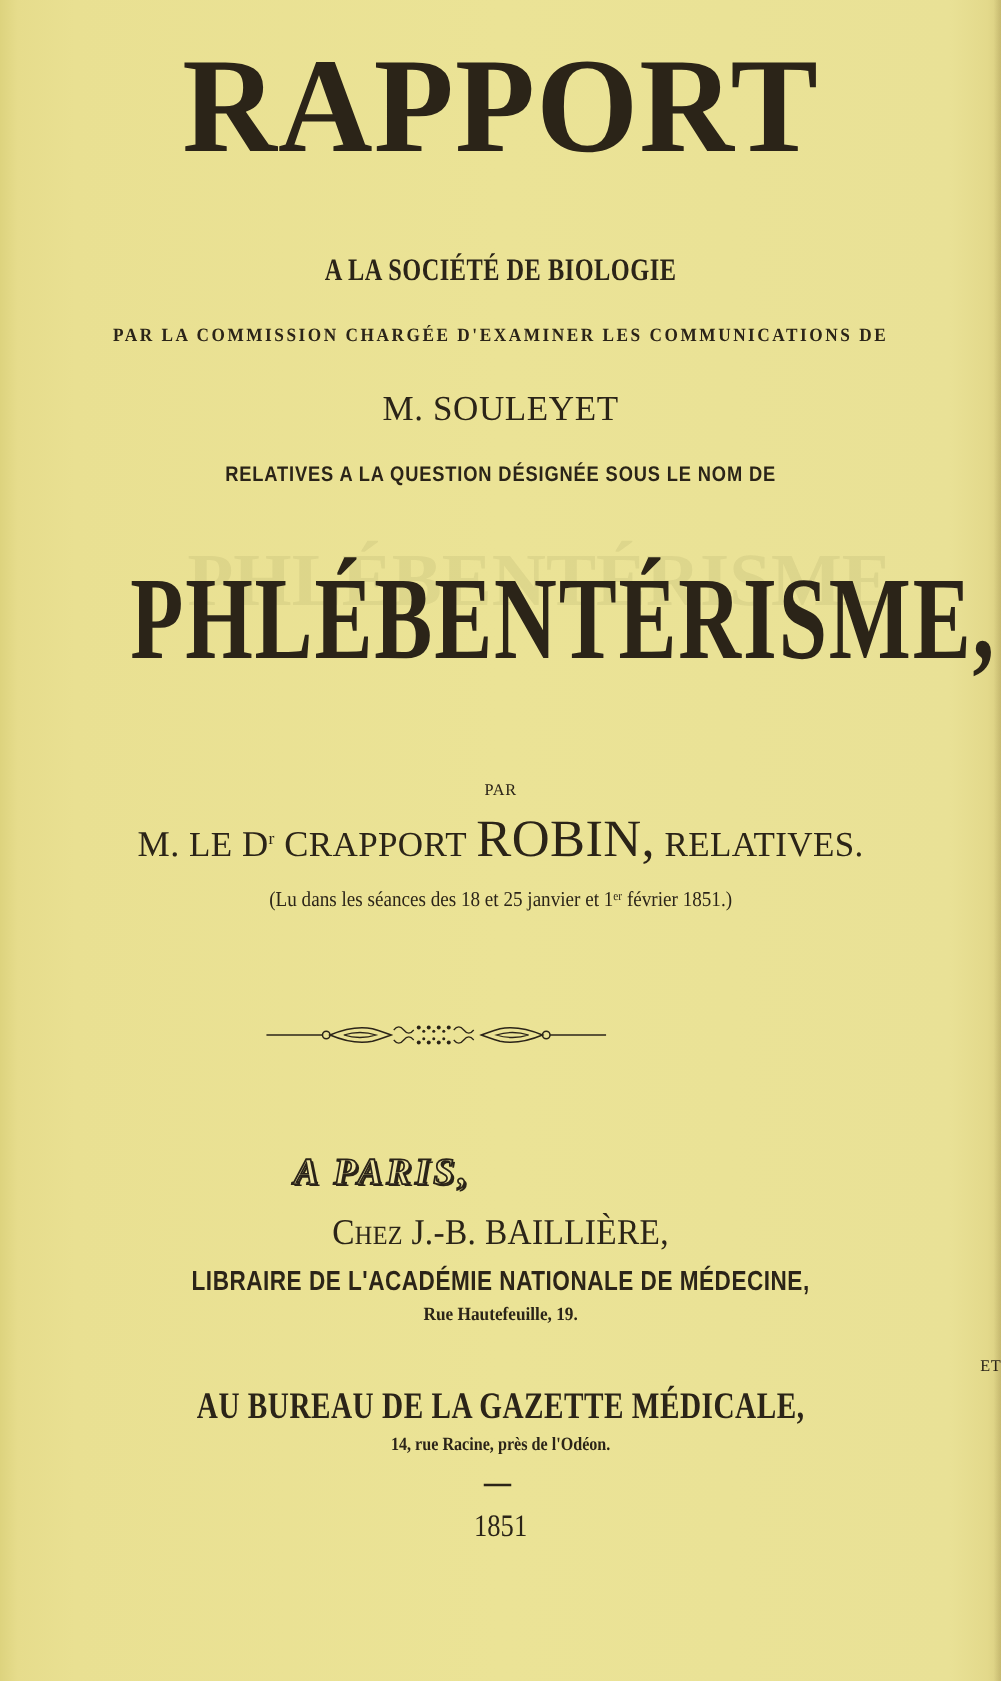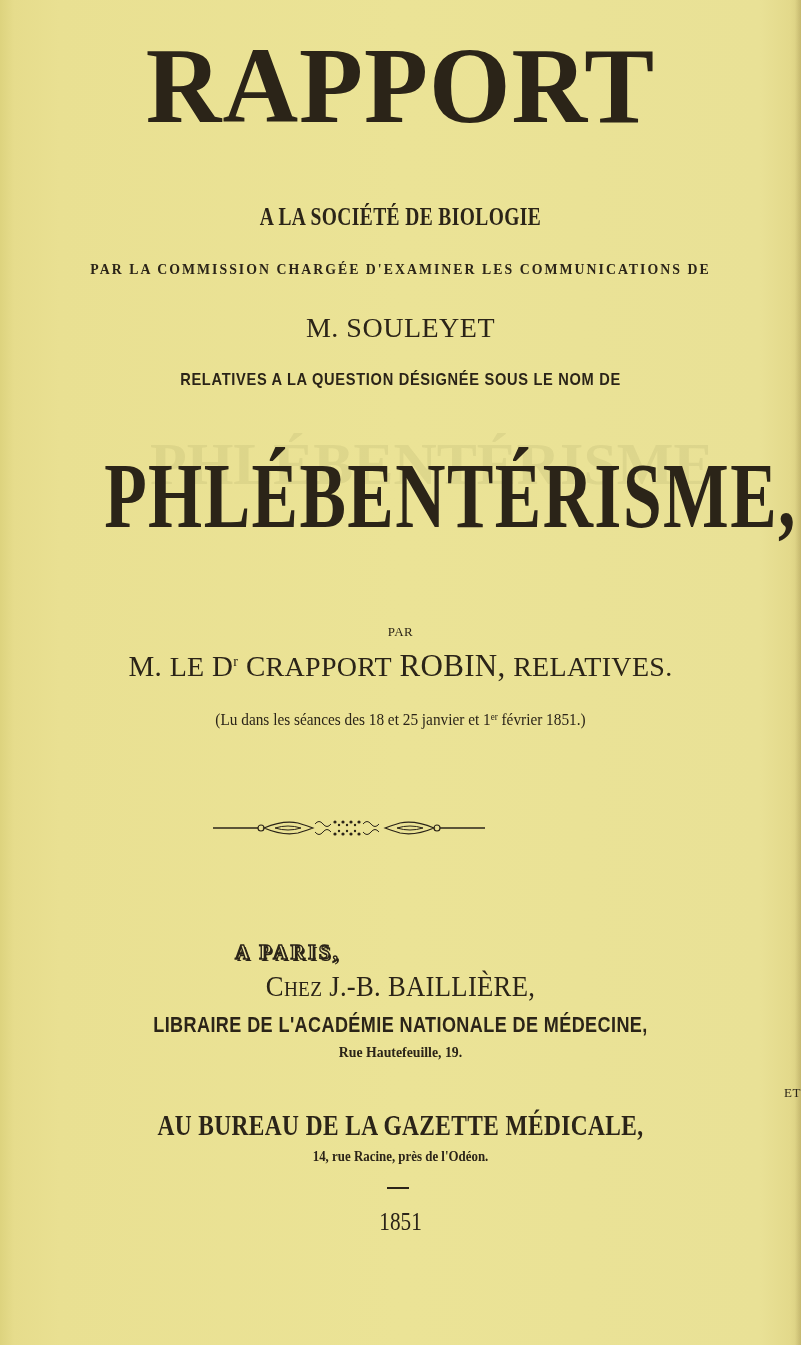--- a/index.html
+++ b/index.html
@@ -50,41 +50,40 @@
       transform: scaleX(0.74); letter-spacing: 2px;
     }
     .par {
       top: 624px; font-size: 13px; letter-spacing: 0.5px;
     }
     .author {
       top: 648px; font-size: 29px; letter-spacing: 0.3px;
     }
     .author .sc { font-size: 28px; }
     .author sup { font-size: 14px; vertical-align: 10px; }
-    .author .big { font-size: 31px; text-align: right; }
+    .author .big { font-size: 42px; text-align: right; }
     .lu {
       top: 710px; font-size: 17px;
       font-family: "Liberation Serif", serif;
       transform: scaleX(0.9);
     }
     .lu sup { font-size: 10px; vertical-align: 5px; text-align: center; }
 
     .ornament {
       position: absolute; left: 213px; top: 818px; width: 272px; height: 20px;
     }
 
     .paris {
       top: 921px; left: 235px; width: auto; text-align: left;
-      font-size: 20px; font-weight: bold; 
+      font-size: 30px; font-weight: bold; font-style: italic;
       color: #efe6a2;
       -webkit-text-stroke: 1.4px #2b2418;
       text-shadow: 2px 2px 0 #2b2418;
       letter-spacing: 3px;
       font-family: "Liberation Serif", serif;
-      margin-top: 20px;
     }
     .chez {
       top: 970px; font-size: 29px; letter-spacing: 0.3px;
       transform: scaleX(0.92);
     }
     .chez .sc { font-size: 21px; }
     .libraire {
       top: 1012px; font-size: 22px; font-weight: bold; letter-spacing: 0.5px;
       font-family: "Liberation Sans", sans-serif;
       transform: scaleX(0.82);

